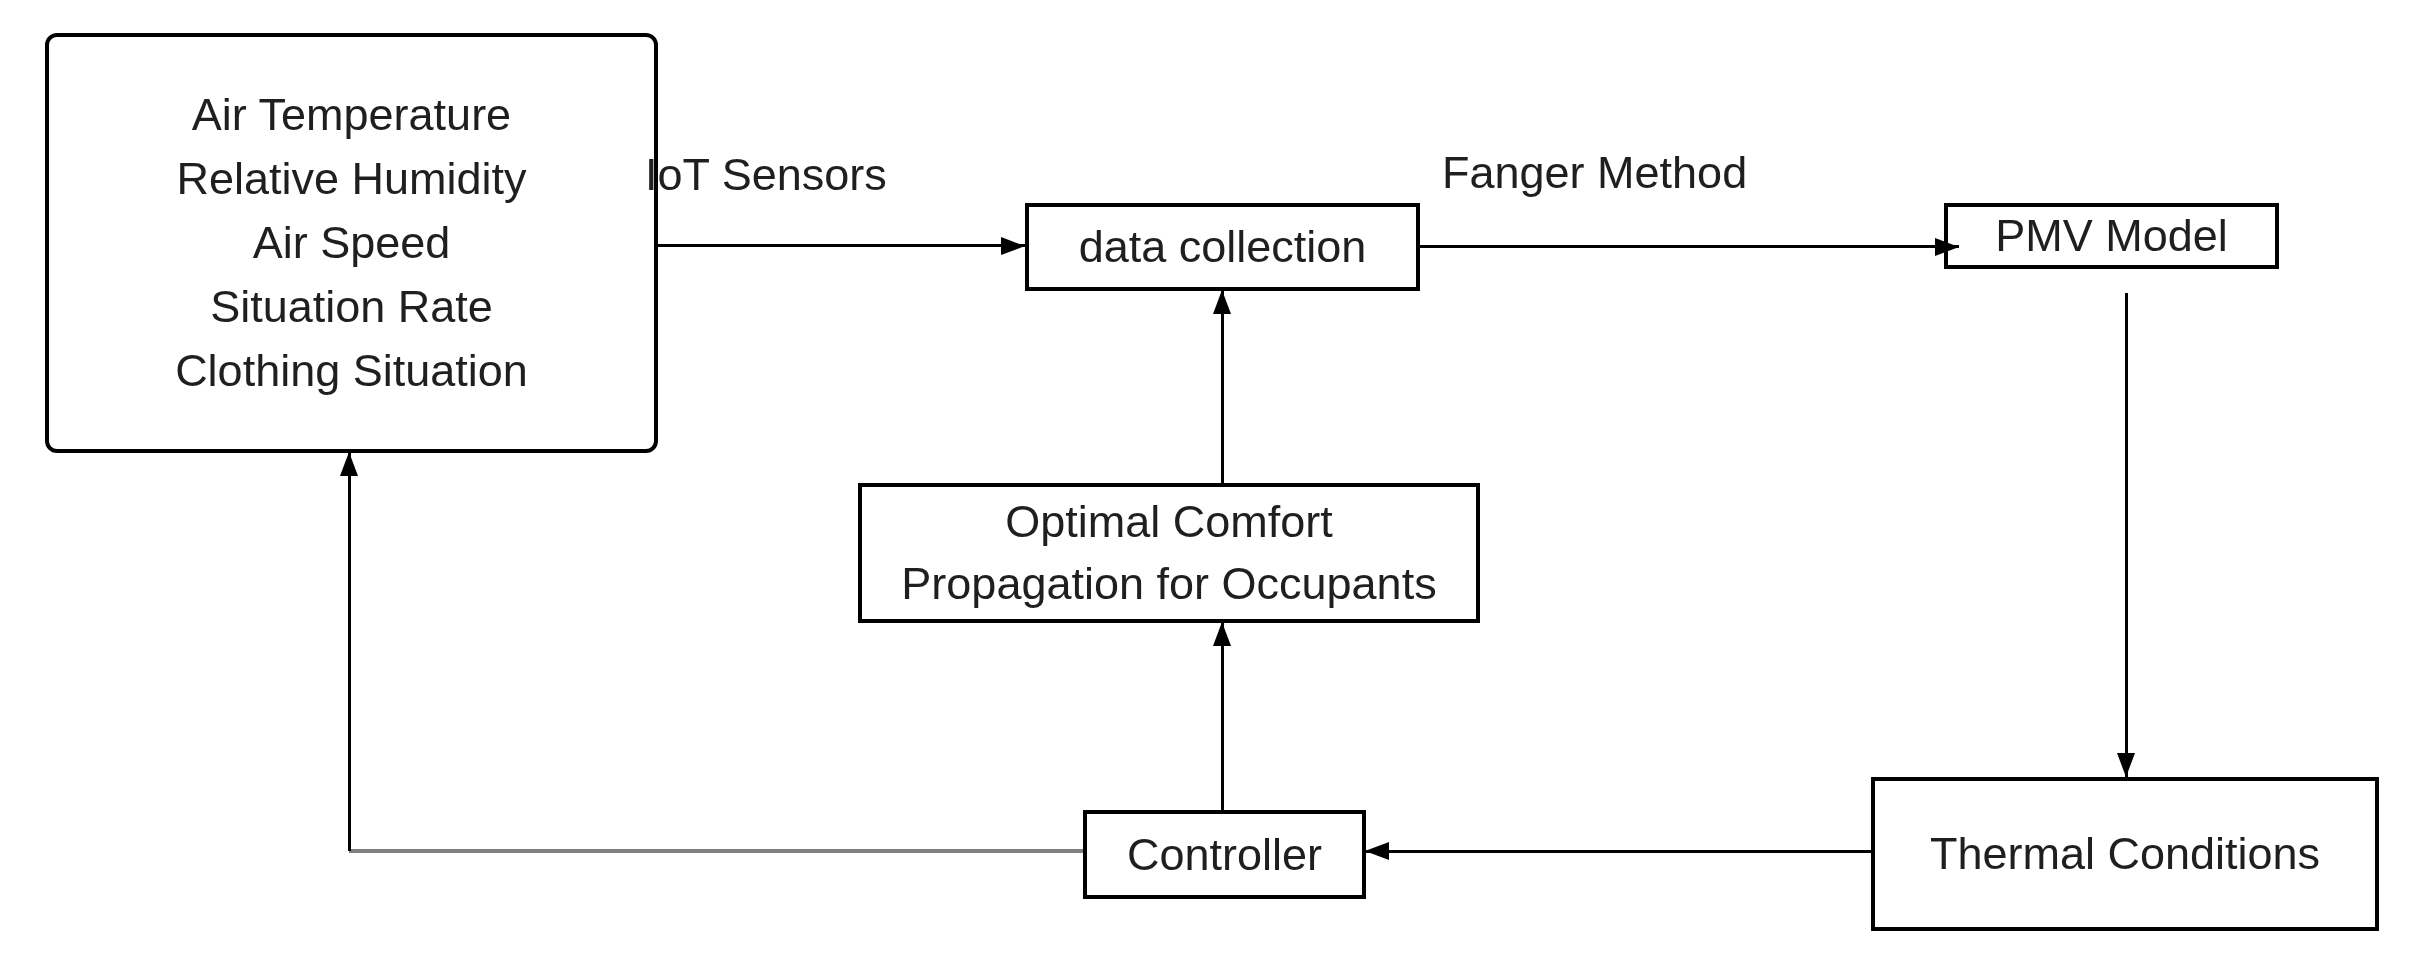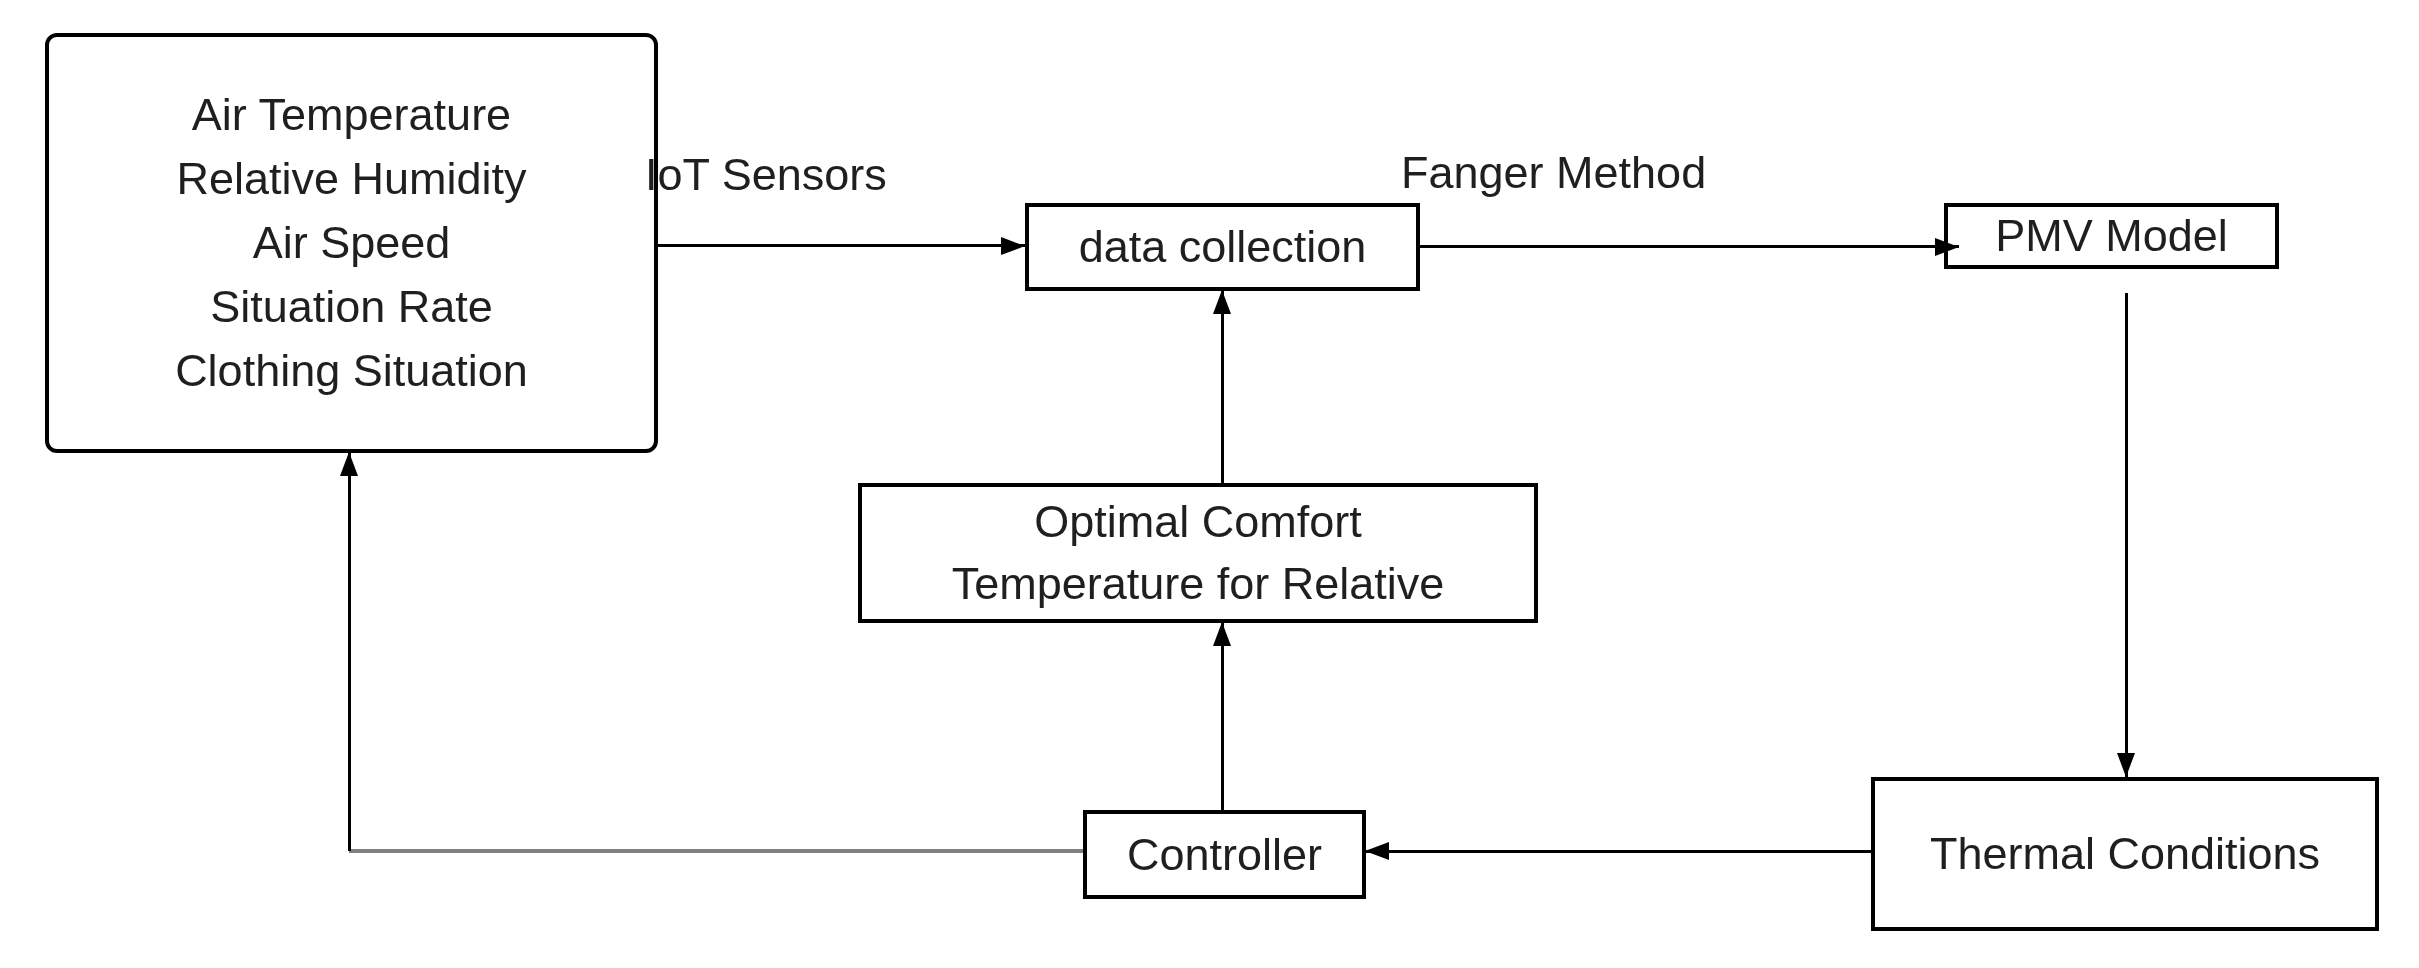--- a/index.html
+++ b/index.html
@@ -47,27 +47,27 @@
   .arrow{position:absolute;width:0;height:0;}
   .arrow.right{border-left:24px solid var(--color-line);border-top:9px solid transparent;border-bottom:9px solid transparent;}
   .arrow.left{border-right:24px solid var(--color-line);border-top:9px solid transparent;border-bottom:9px solid transparent;}
   .arrow.up{border-bottom:24px solid var(--color-line);border-left:9px solid transparent;border-right:9px solid transparent;}
   .arrow.down{border-top:24px solid var(--color-line);border-left:9px solid transparent;border-right:9px solid transparent;}
 
   
   #inputs-box{left:45px;top:33px;width:613px;height:420px;border-radius:12px;}
   #data-collection-box{left:1025px;top:203px;width:395px;height:88px;}
   #pmv-box{left:1944px;top:203px;width:335px;height:66px;}
-  #optimal-box{left:858px;top:483px;width:680px;height:140px;}
+  #optimal-box{left:858px;top:483px;width:622px;height:140px;}
   #controller-box{left:1083px;top:810px;width:283px;height:89px;}
   #predict-box{left:1871px;top:777px;width:508px;height:154px;}
 
   
   #iot-label{left:645px;top:150px;width:390px;}
-  #fanger-label{left:1401px;top:148px;width:420px;}
+  #fanger-label{left:1442px;top:148px;width:420px;}
   #backprop-label{left:1458px;top:290px;width:460px;}
 
   
   #line-inputs-to-dc{left:657px;top:244px;width:368px;}
   #arrow-into-dc{left:1001px;top:237px;}
   #line-dc-to-pmv{left:1419px;top:245px;width:540px;}
   #arrow-into-pmv{left:1935px;top:238px;}
   #line-pmv-down{left:2125px;top:293px;height:484px;}
   #arrow-into-predict{left:2117px;top:753px;}
   #line-predict-to-controller{left:1365px;top:850px;width:506px;}
@@ -96,21 +96,21 @@
   <div class="box" id="data-collection-box">
     <span class="ln">data collection</span>
   </div>
 
   <div class="box" id="pmv-box">
     <span class="ln">PMV Model</span>
   </div>
 
   <div class="box" id="optimal-box">
     <span class="ln">Optimal Comfort</span>
-    <span class="ln">Temperature for Relative</span>
+    <span class="ln">Propagation for Occupants</span>
   </div>
 
   <div class="box" id="controller-box">
     <span class="ln">Controller</span>
   </div>
 
   <div class="box" id="predict-box">
     <span class="ln">Thermal Conditions</span>
   </div>
 

